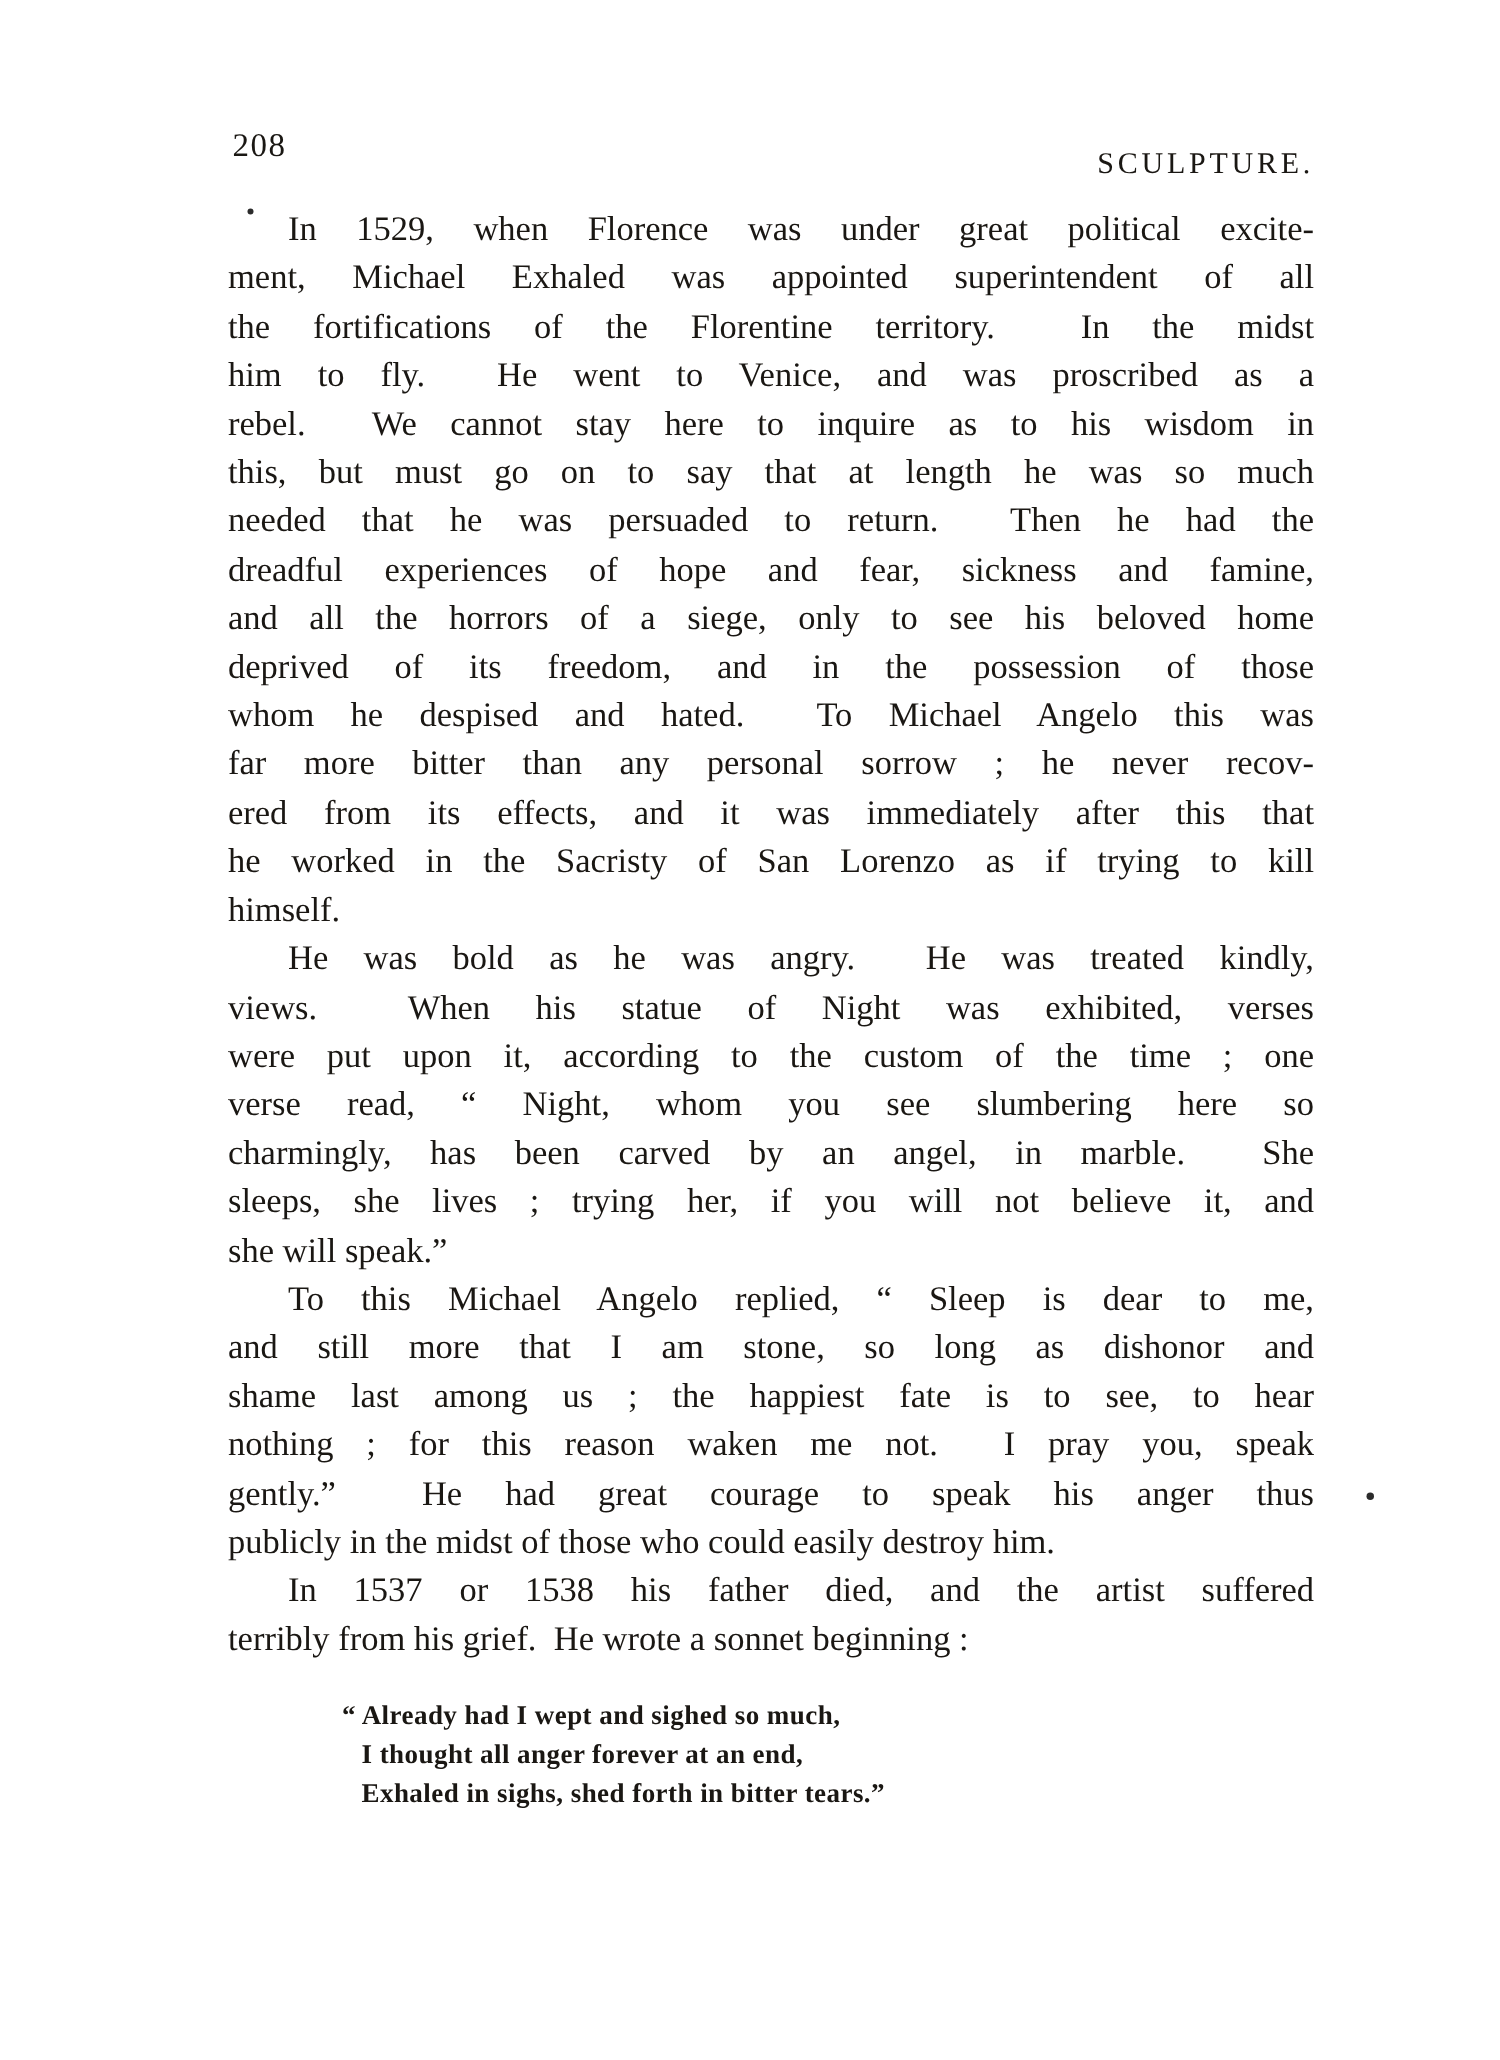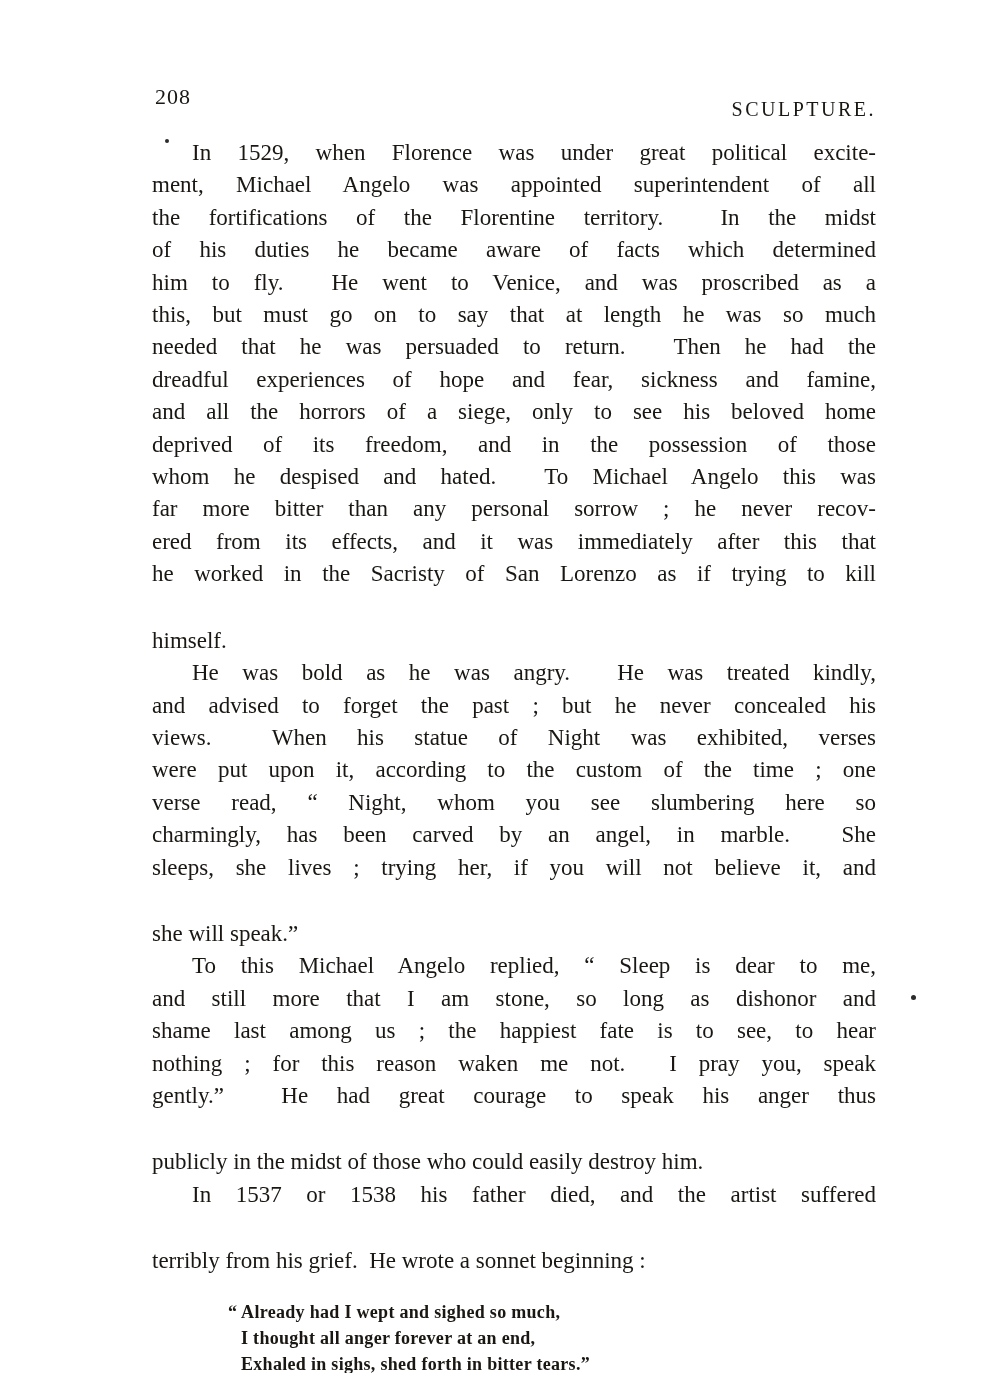--- a/index.html
+++ b/index.html
@@ -11,58 +11,57 @@
     font-family:"Liberation Serif","DejaVu Serif",serif;
     overflow:hidden;
   }
   .pagehead{position:absolute;left:152px;top:84px;width:724px;height:26px;}
   .pagenum{position:absolute;left:3px;top:0;font-size:22px;letter-spacing:1px;}
   .runhead{position:absolute;left:0;right:0;top:14px;text-align:right;font-size:20px;letter-spacing:2.5px;}
   .textblock{position:absolute;left:152px;top:137px;width:724px;font-size:23px;line-height:32.4px;}
   .para{margin:0;}
   .line{text-align:justify;text-align-last:justify;}
   .line.first{padding-left:40px;}
-  .line.last{text-align-last:left;margin-top:34px;}
+  .line.last{text-align-last:left;}
   .verse{margin-top:21px;margin-left:76px;font-size:18px;line-height:26px;font-weight:bold;letter-spacing:0.3px;}
   .verse-line{padding-left:13px;}
   .verse-line.vfirst{padding-left:0;}
   .speck{position:absolute;background:#2b2b2b;border-radius:50%;}
   .speck-1{left:165px;top:139px;width:4px;height:4px;}
   .speck-2{left:911px;top:995px;width:5px;height:5px;}
 </style>
 </head>
 <body>
 
 <div class="page">
   <header class="pagehead">
     <span class="pagenum">208</span>
     <span class="runhead">SCULPTURE.</span>
   </header>
 
   <main class="textblock" id="body-block">
       <div class="para">
         <div class="line first">In 1529, when Florence was under great political excite-</div>
-        <div class="line">ment, Michael Angelo was appointed superintendent of all</div>
+        <div class="line">ment, Michael Exhaled was appointed superintendent of all</div>
         <div class="line">the fortifications of the Florentine territory.&nbsp; In the midst</div>
-        <div class="line">of his duties he became aware of facts which determined</div>
         <div class="line">him to fly.&nbsp; He went to Venice, and was proscribed as a</div>
+        <div class="line">rebel.&nbsp; We cannot stay here to inquire as to his wisdom in</div>
         <div class="line">this, but must go on to say that at length he was so much</div>
         <div class="line">needed that he was persuaded to return.&nbsp; Then he had the</div>
         <div class="line">dreadful experiences of hope and fear, sickness and famine,</div>
         <div class="line">and all the horrors of a siege, only to see his beloved home</div>
         <div class="line">deprived of its freedom, and in the possession of those</div>
         <div class="line">whom he despised and hated.&nbsp; To Michael Angelo this was</div>
         <div class="line">far more bitter than any personal sorrow ; he never recov-</div>
         <div class="line">ered from its effects, and it was immediately after this that</div>
         <div class="line">he worked in the Sacristy of San Lorenzo as if trying to kill</div>
         <div class="line last">himself.</div>
       </div>
       <div class="para">
         <div class="line first">He was bold as he was angry.&nbsp; He was treated kindly,</div>
-        <div class="line">and advised to forget the past ; but he never concealed his</div>
         <div class="line">views.&nbsp; When his statue of Night was exhibited, verses</div>
         <div class="line">were put upon it, according to the custom of the time ; one</div>
         <div class="line">verse read, “ Night, whom you see slumbering here so</div>
         <div class="line">charmingly, has been carved by an angel, in marble.&nbsp; She</div>
         <div class="line">sleeps, she lives ; trying her, if you will not believe it, and</div>
         <div class="line last">she will speak.”</div>
       </div>
       <div class="para">
         <div class="line first">To this Michael Angelo replied, “ Sleep is dear to me,</div>
         <div class="line">and still more that I am stone, so long as dishonor and</div>

